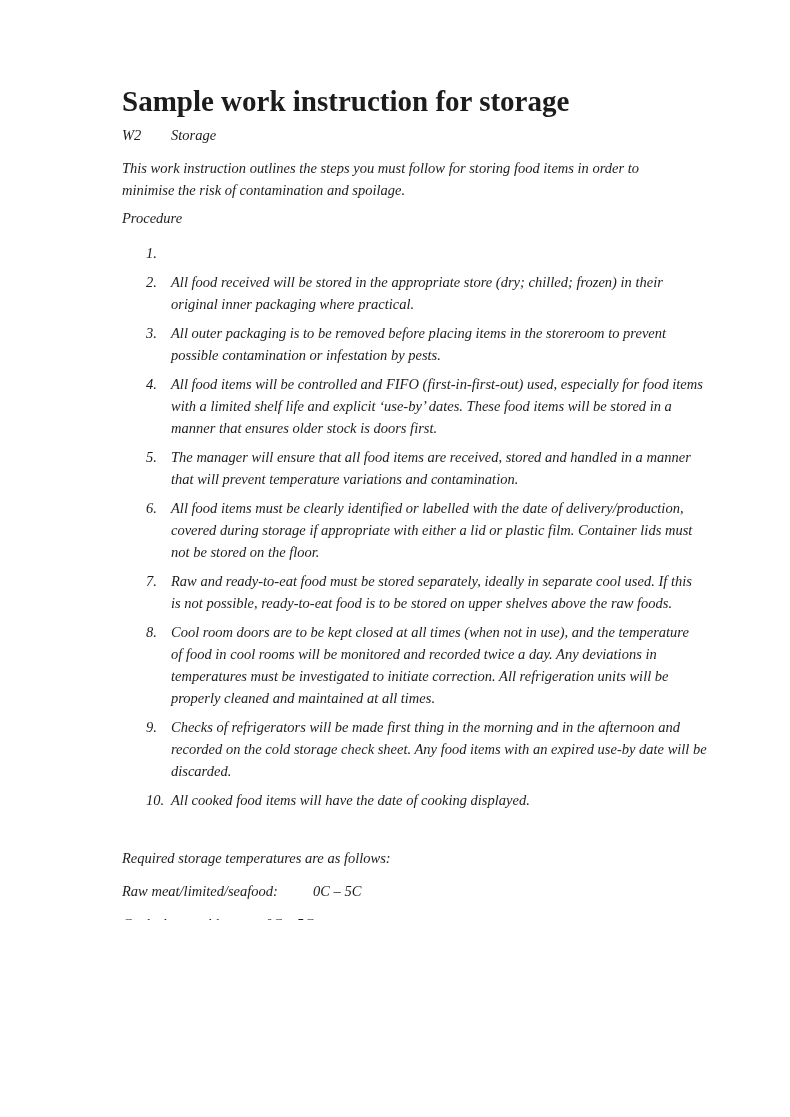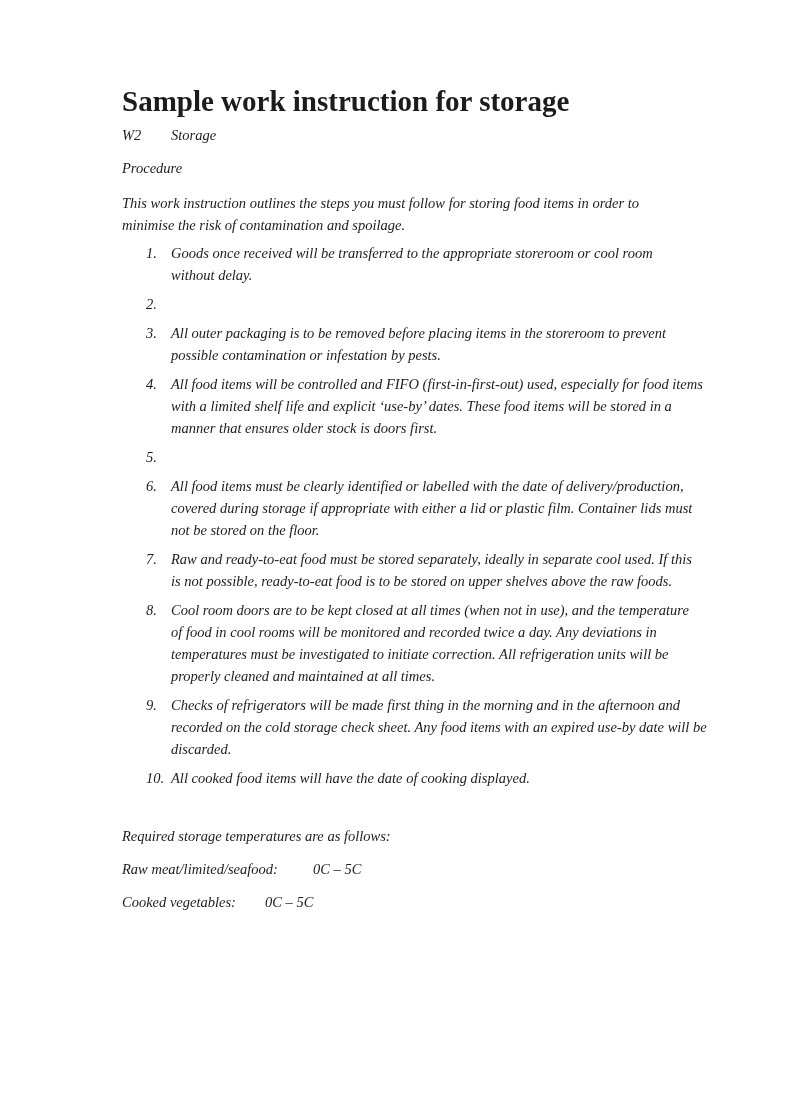--- a/index.html
+++ b/index.html
@@ -71,47 +71,49 @@
 </style>
 </head>
 <body>
 
 <div class="page">
 
   <h1 class="doc-title">Sample work instruction for storage</h1>
 
   <div class="section-heading"><span class="code">W2</span><span>Storage</span></div>
 
-  <p class="para procedure-label">Procedure</p>
-
   <p class="para intro-para">This work instruction outlines the steps you must follow for storing food items in order to
 minimise the risk of contamination and spoilage.</p>
+
+  <p class="para procedure-label">Procedure</p>
 
   <div class="procedure-list">
     <div class="list-item">
         <span class="num">1.</span>
-        <span class="item-text">Goods once received will be transferred to the appropriate storeroom or cool room
-without delay.</span>
       </div>
     <div class="list-item">
         <span class="num">2.</span>
+        <span class="item-text">All food received will be stored in the appropriate store (dry; chilled; frozen) in their
+original inner packaging where practical.</span>
       </div>
     <div class="list-item">
         <span class="num">3.</span>
         <span class="item-text">All outer packaging is to be removed before placing items in the storeroom to prevent
 possible contamination or infestation by pests.</span>
       </div>
     <div class="list-item">
         <span class="num">4.</span>
         <span class="item-text">All food items will be controlled and FIFO (first-in-first-out) used, especially for food items
 with a limited shelf life and explicit ‘use-by’ dates. These food items will be stored in a
 manner that ensures older stock is doors first.</span>
       </div>
     <div class="list-item">
         <span class="num">5.</span>
+        <span class="item-text">The manager will ensure that all food items are received, stored and handled in a manner
+that will prevent temperature variations and contamination.</span>
       </div>
     <div class="list-item">
         <span class="num">6.</span>
         <span class="item-text">All food items must be clearly identified or labelled with the date of delivery/production,
 covered during storage if appropriate with either a lid or plastic film. Container lids must
 not be stored on the floor.</span>
       </div>
     <div class="list-item">
         <span class="num">7.</span>
         <span class="item-text">Raw and ready-to-eat food must be stored separately, ideally in separate cool used. If this

